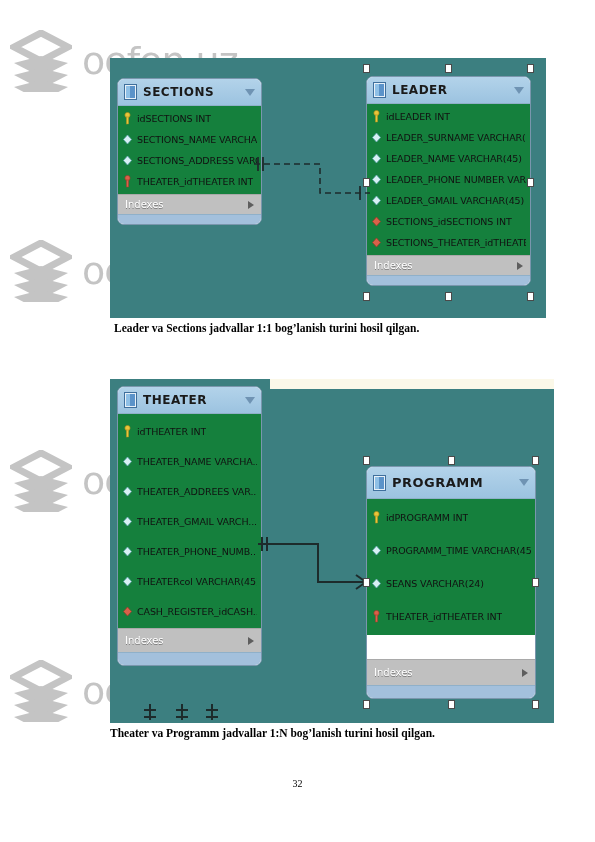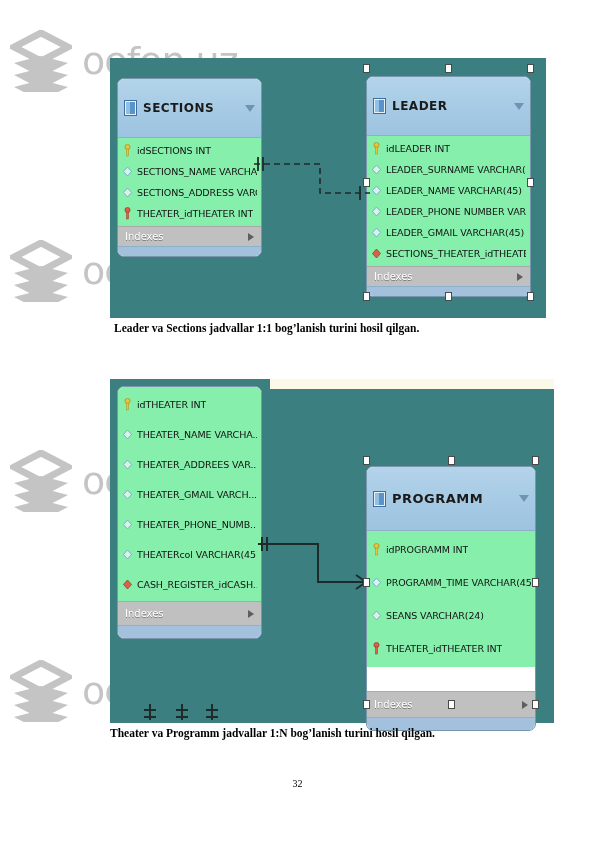--- a/index.html
+++ b/index.html
@@ -65,21 +65,21 @@
     border: 1px solid #7a96ad;
     border-radius: 7px;
     box-sizing: border-box;
     overflow: hidden;
     font-family: "DejaVu Sans", sans-serif;
   }
   .er-head {
     background: linear-gradient(to bottom, #b3d3ea 0%, #9cc3e0 100%);
     display: flex;
     align-items: center;
-    padding: 16px 6px;
+    padding: 0 6px;
     height: 26px;
     border-bottom: 1px solid #8fb0c9;
   }
   .er-head-icon {
     width: 13px;
     height: 16px;
     flex: none;
     margin-right: 6px;
   }
   .er-title {
@@ -93,21 +93,21 @@
   }
   .er-caret {
     width: 0;
     height: 0;
     border-left: 5px solid transparent;
     border-right: 5px solid transparent;
     border-top: 7px solid #6f93b3;
     flex: none;
   }
   .er-fields {
-    background: #86efac;
+    background: #15803d;
     padding: 2px 0;
     text-align: center;
   }
   .er-field {
     display: flex;
     align-items: center;
     padding: 0 4px;
     height: 21px;
     white-space: nowrap;
     overflow: hidden;
@@ -326,20 +326,26 @@
       <div class="er-field">
         <svg class="fi" viewBox="0 0 11 13">
           <polygon points="5.5,2 9.5,6.5 5.5,11 1.5,6.5" fill="#d8f0f4" stroke="#6aa9b5" stroke-width="0.8"></polygon>
         </svg>
         <span class="er-field-label">LEADER_GMAIL VARCHAR(45)</span>
       </div>
       <div class="er-field">
         <svg class="fi" viewBox="0 0 11 13">
           <polygon points="5.5,2 9.5,6.5 5.5,11 1.5,6.5" fill="#d9614a" stroke="#9c3c2a" stroke-width="0.8"></polygon>
         </svg>
+        <span class="er-field-label">SECTIONS_idSECTIONS INT</span>
+      </div>
+      <div class="er-field">
+        <svg class="fi" viewBox="0 0 11 13">
+          <polygon points="5.5,2 9.5,6.5 5.5,11 1.5,6.5" fill="#d9614a" stroke="#9c3c2a" stroke-width="0.8"></polygon>
+        </svg>
         <span class="er-field-label">SECTIONS_THEATER_idTHEATE...</span>
       </div>
     </div>
     <div class="er-indexes">
       <span class="er-indexes-label">Indexes</span>
       <span class="er-indexes-arrow"></span>
     </div>
     <div class="er-foot"></div>
   </div>
 
@@ -358,20 +364,29 @@
   <div class="canvas-strip" style="left:270px; top:379px; width:284px; height:10px;"></div>
 
   <svg class="conn" style="left:250px; top:532px;" width="130" height="62" viewBox="0 0 130 62">
     <path d="M8,12 L68,12 L68,50 L116,50" fill="none" stroke="#1d2b2b" stroke-width="2"></path>
     <line x1="12" y1="5" x2="12" y2="19" stroke="#1d2b2b" stroke-width="2"></line>
     <line x1="17" y1="5" x2="17" y2="19" stroke="#1d2b2b" stroke-width="2"></line>
     <path d="M116,50 L106,43 M116,50 L106,57" fill="none" stroke="#1d2b2b" stroke-width="2"></path>
   </svg>
 
   <div class="er-table" style="left:117px; top:386px; width:145px;">
+    <div class="er-head">
+      <svg class="er-head-icon" viewBox="0 0 13 16">
+        <rect x="0.5" y="0.5" width="12" height="15" fill="#e8f1f8" stroke="#3f6f9c"></rect>
+        <rect x="2" y="2" width="9" height="12" fill="#5b93c9"></rect>
+        <rect x="2" y="2" width="4" height="12" fill="#8fc0e6"></rect>
+      </svg>
+      <span class="er-title">THEATER</span>
+      <span class="er-caret"></span>
+    </div>
     <div class="er-fields">
       <div class="er-field" style="height:30px">
         <svg class="fi" viewBox="0 0 11 13">
           <circle cx="5.5" cy="3" r="2.6" fill="#e8c53a" stroke="#a8891c" stroke-width="0.7"></circle>
           <rect x="4.4" y="5" width="2.2" height="7" fill="#e8c53a" stroke="#a8891c" stroke-width="0.5"></rect>
         </svg>
         <span class="er-field-label">idTHEATER INT</span>
       </div>
       <div class="er-field" style="height:30px">
         <svg class="fi" viewBox="0 0 11 13">

